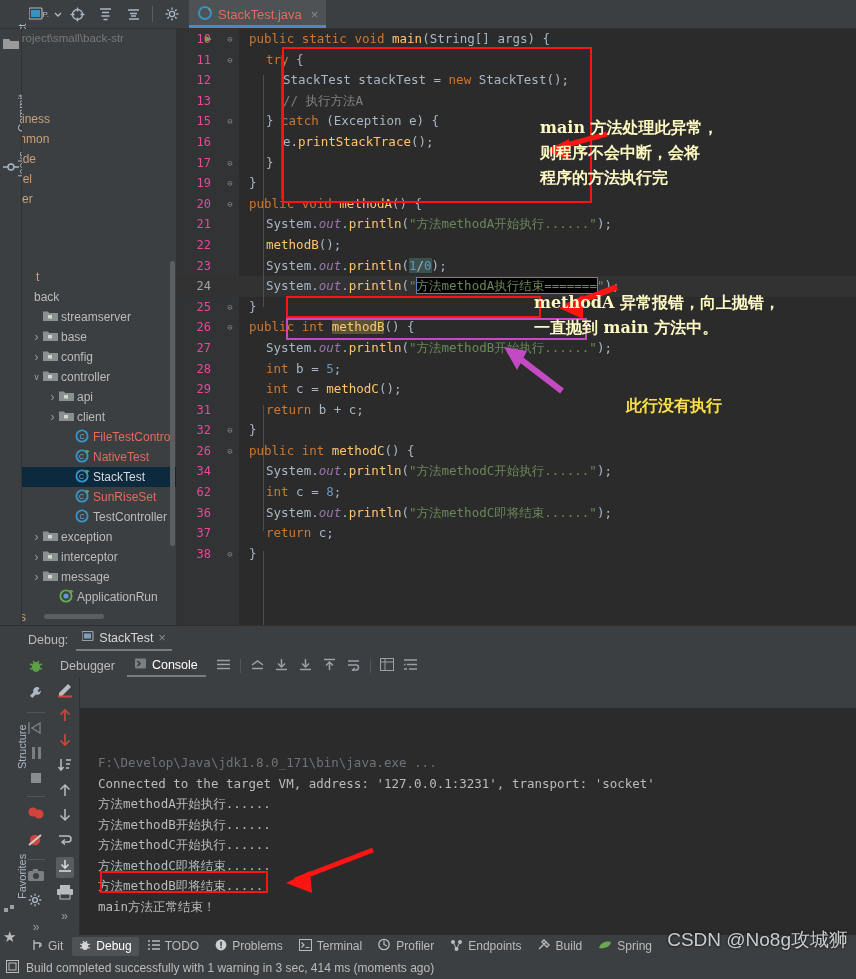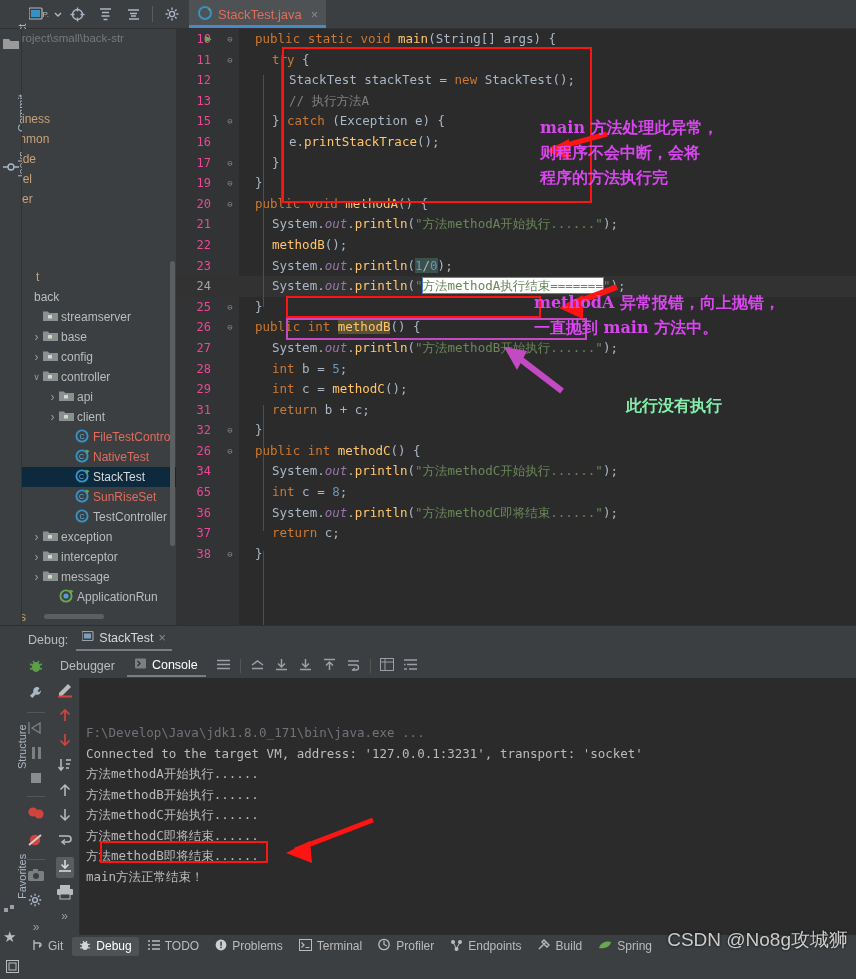--- a/index.html
+++ b/index.html
@@ -51,46 +51,46 @@
   
   .editor{ flex:1; background:#2b2b2b; position:relative; overflow:hidden; font-family:"DejaVu Sans Mono", monospace; }
   .gutter-bg{ position:absolute; left:0; top:0; bottom:0; width:62px; background:#313335; }
   .codearea{ position:relative; }
   .cline{ height:20.6px; position:relative; white-space:pre; font-size:12.5px; line-height:20.6px; }
   .cline.cur{ background:#323232; }
   .lnum{ position:absolute; left:8px; width:26px; text-align:right; color:#ec4899; font-size:12px; font-family:"DejaVu Sans Mono", monospace;}
   .lnum.on{ color:#a4a3a3; }
   .fold{ position:absolute; left:48px; width:10px; text-align:center; color:#888; font-size:9px; }
   .runmark{ position:absolute; left:28px; color:#6ea64b; font-size:11px; }
-  .ctext{ position:absolute; left:78px; color:#a9b7c6; }
+  .ctext{ position:absolute; left:72px; color:#a9b7c6; }
   .ind{ position:absolute; top:0; bottom:0; width:1px; background:#4b5053; }
 
   .kw{ color:#cc7832; }
   .str{ color:#6a8759; } .num{ color:#6897bb; } .cmt{ color:#808080; }
   .fn{ color:#ffc66d; } .fld{ color:#9876aa; font-style:italic; } .typ{ color:#a9b7c6; }
   .hl{ background:#3b514d; } .hl2{ background:#5a5236; }
 
   
   .box{ position:absolute; border:2px solid #ff1414; pointer-events:none; }
   .box.purple{ border-color:#c44ac4; }
-  .ann{ position:absolute; color:#d946ef; font-family:"DejaVu Serif", serif; font-weight:bold;
+  .ann{ position:absolute; color:#fef9c3; font-family:"DejaVu Serif", serif; font-weight:bold;
         font-size:16px; line-height:25px; white-space:pre; }
-  .ann.purple{ color:#86efac; }
+  .ann.purple{ color:#fde047; }
   svg.overlay{ position:absolute; left:0; top:0; pointer-events:none; overflow:visible; }
 
   
   .debugpanel{ height:310px; background:#3c3f41; display:flex; flex-direction:column; flex:none; border-top:1px solid #2f2f2f;}
   .dbg-head{ height:28px; display:flex; align-items:center; gap:8px; padding-left:28px; }
   .dbg-title{ color:#bbbbbb; font-size:12.5px; }
   .dbg-tabchip{ display:flex; align-items:center; gap:5px; padding:2px 6px 4px; border-bottom:2px solid #7a7d7f; color:#d7d7d7; font-size:12.5px;}
   .dbg-body{ flex:1; display:flex; min-height:0; }
   .dbg-tools{ width:28px; flex:none; display:flex; flex-direction:column; align-items:center; padding-top:4px; gap:8px; background:#3c3f41;}
   .dbg-tools2{ width:30px; flex:none; display:flex; flex-direction:column; align-items:center; padding-top:4px; gap:6px; background:#3c3f41; border-right:1px solid #2f2f2f;}
   .console{ flex:1; background:#2b2b2b; font-family:"DejaVu Sans Mono", monospace; font-size:12.5px; line-height:20.5px;
-            padding:4px 0 0 6px; overflow:hidden; position:relative; white-space:pre; }
+            padding:4px 0 0 18px; overflow:hidden; position:relative; white-space:pre;margin-top:30px; }
   .c-dim{ color:#6f737a; } .c-out{ color:#bbbbbb; }
 
   .dbgtabs{ height:24px; display:flex; align-items:center; gap:4px; padding-left:2px; }
 
   
   .bottombar{ height:22px; background:#3c3f41; display:flex; align-items:center; gap:2px; padding-left:24px; flex:none; }
   .bbtn{ display:flex; align-items:center; gap:5px; padding:2px 7px; color:#bbbbbb; font-size:12px; border-radius:2px;}
   .bbtn.active{ background:#4e5254; color:#ffffff; }
   .statusbar{ height:22px; background:#3c3f41; display:flex; align-items:center; gap:7px; padding-left:6px; flex:none; }
   .statusbar .txt{ color:#bbbbbb; font-size:12px; }
@@ -353,31 +353,31 @@
           <div class="cline"><span class="lnum">12</span><span class="ctext" style="padding-left:34px">StackTest stackTest = <span class="kw">new</span> <span class="typ">StackTest</span>();</span></div>
           <div class="cline"><span class="lnum">13</span><span class="ctext" style="padding-left:34px"><span class="cmt">// 执行方法A</span></span></div>
           <div class="cline"><span class="lnum">15</span><span class="fold">⊖</span><span class="ctext" style="padding-left:17px">} <span class="kw">catch</span> (Exception e) {</span></div>
           <div class="cline"><span class="lnum">16</span><span class="ctext" style="padding-left:34px">e.<span class="fn">printStackTrace</span>();</span></div>
           <div class="cline"><span class="lnum">17</span><span class="fold">⊖</span><span class="ctext" style="padding-left:17px">}</span></div>
           <div class="cline"><span class="lnum">19</span><span class="fold">⊖</span><span class="ctext" style="padding-left:0px">}</span></div>
           <div class="cline"><span class="lnum">20</span><span class="fold">⊖</span><span class="ctext" style="padding-left:0px"><span class="kw">public</span> <span class="kw">void</span> <span class="fn">methodA</span>() {</span></div>
           <div class="cline"><span class="lnum">21</span><span class="ctext" style="padding-left:17px">System.<span class="fld">out</span>.<span class="fn">println</span>(<span class="str">"方法methodA开始执行......"</span>);</span></div>
           <div class="cline"><span class="lnum">22</span><span class="ctext" style="padding-left:17px"><span class="fn">methodB</span>();</span></div>
           <div class="cline"><span class="lnum">23</span><span class="ctext" style="padding-left:17px">System.<span class="fld">out</span>.<span class="fn">println</span>(<span class="hl"><span class="num">1</span>/<span class="num">0</span></span>);</span></div>
-          <div class="cline cur"><span class="lnum on">24</span><span class="ctext" style="padding-left:17px">System.<span class="fld">out</span>.<span class="fn">println</span>(<span class="str">"</span><span class="str" style="background:#ffffff;outline:1px solid #4a88c7">方法methodA执行结束=======</span><span class="str">"</span>);</span></div>
+          <div class="cline cur"><span class="lnum on">24</span><span class="ctext" style="padding-left:17px">System.<span class="fld">out</span>.<span class="fn">println</span>(<span class="str">"</span><span class="str" style="background:#000000;outline:1px solid #4a88c7">方法methodA执行结束=======</span><span class="str">"</span>);</span></div>
           <div class="cline"><span class="lnum">25</span><span class="fold">⊖</span><span class="ctext" style="padding-left:0px">}</span></div>
           <div class="cline"><span class="lnum">26</span><span class="fold">⊖</span><span class="ctext" style="padding-left:0px"><span class="kw">public</span> <span class="kw">int</span> <span class="fn hl2">methodB</span>() {</span></div>
           <div class="cline"><span class="lnum">27</span><span class="ctext" style="padding-left:17px">System.<span class="fld">out</span>.<span class="fn">println</span>(<span class="str">"方法methodB开始执行......"</span>);</span></div>
           <div class="cline"><span class="lnum">28</span><span class="ctext" style="padding-left:17px"><span class="kw">int</span> b = <span class="num">5</span>;</span></div>
           <div class="cline"><span class="lnum">29</span><span class="ctext" style="padding-left:17px"><span class="kw">int</span> c = <span class="fn">methodC</span>();</span></div>
           <div class="cline"><span class="lnum">31</span><span class="ctext" style="padding-left:17px"><span class="kw">return</span> b + c;</span></div>
           <div class="cline"><span class="lnum">32</span><span class="fold">⊖</span><span class="ctext" style="padding-left:0px">}</span></div>
           <div class="cline"><span class="lnum">26</span><span class="fold">⊖</span><span class="ctext" style="padding-left:0px"><span class="kw">public</span> <span class="kw">int</span> <span class="fn">methodC</span>() {</span></div>
           <div class="cline"><span class="lnum">34</span><span class="ctext" style="padding-left:17px">System.<span class="fld">out</span>.<span class="fn">println</span>(<span class="str">"方法methodC开始执行......"</span>);</span></div>
-          <div class="cline"><span class="lnum">65</span><span class="ctext" style="padding-left:17px"><span class="kw">int</span> c = <span class="num">8</span>;</span></div>
+          <div class="cline"><span class="lnum">62</span><span class="ctext" style="padding-left:17px"><span class="kw">int</span> c = <span class="num">8</span>;</span></div>
           <div class="cline"><span class="lnum">36</span><span class="ctext" style="padding-left:17px">System.<span class="fld">out</span>.<span class="fn">println</span>(<span class="str">"方法methodC即将结束......"</span>);</span></div>
           <div class="cline"><span class="lnum">37</span><span class="ctext" style="padding-left:17px"><span class="kw">return</span> c;</span></div>
           <div class="cline"><span class="lnum">38</span><span class="fold">⊖</span><span class="ctext" style="padding-left:0px">}</span></div>
         </div>
 
       <div class="ind" style="left:104px; top:26px; height:144px;"></div>
       <div class="ind" style="left:86px; top:46px; height:232px;"></div>
       <div class="ind" style="left:86px; top:376px; height:126px;"></div>
       <div class="ind" style="left:86px; top:522px; height:84px;"></div>
 
@@ -656,16 +656,17 @@
           </svg></span>
       <span>Spring</span>
     </div>
   </div>
 
   <div class="statusbar">
     <span><svg width="13" height="13">
           <rect x="0.5" y="0.5" width="12" height="12" fill="none" stroke="#bbbbbb"></rect>
           <rect x="3" y="3" width="7" height="7" fill="none" stroke="#bbbbbb"></rect>
         </svg></span>
+    <span class="txt">Build completed successfully with 1 warning in 3 sec, 414 ms (moments ago)</span>
   </div>
 
   <div class="watermark">CSDN @No8g攻城狮</div>
 </div>
 
 </body></html>

